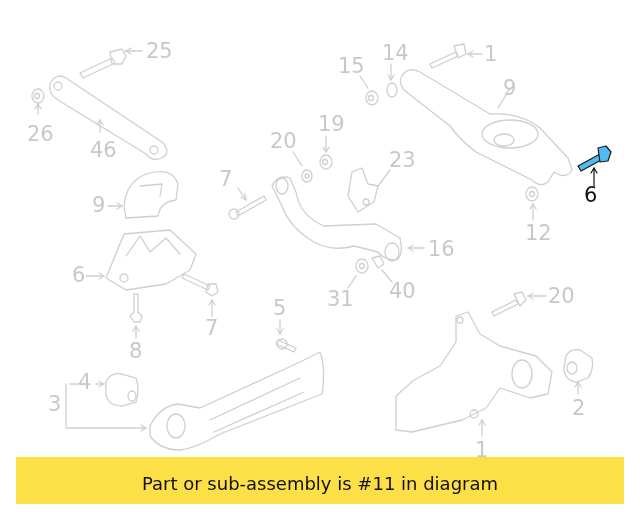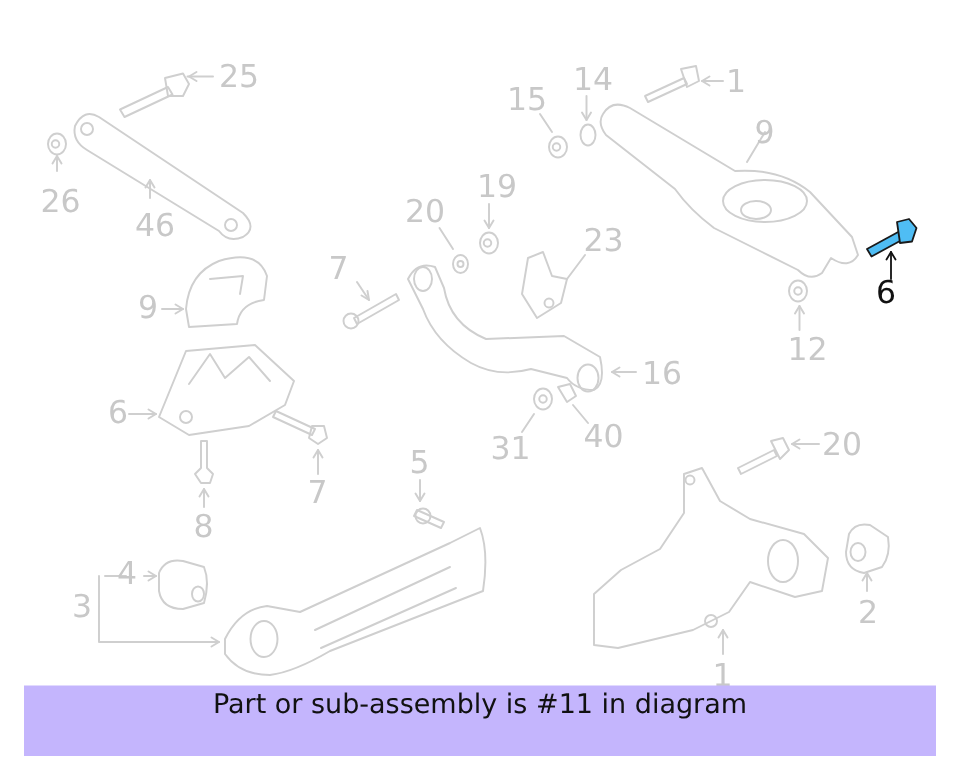--- a/index.html
+++ b/index.html
@@ -1,21 +1,21 @@
 <!DOCTYPE html>
 <html><head>
   <meta charset="utf-8">
   <style>
     html, body { margin:0; padding:0; background:#ffffff; }
     body { width:640px; height:512px; position:relative; overflow:hidden; font-family:"DejaVu Sans", sans-serif; }
     #diagram { position:absolute; left:0; top:16px; width:636px; height:450px; }
     .lbl { position:absolute; font-size:21px; color:#c8c8c8; line-height:1; white-space:nowrap; }
     .lbl.hl { color:#111111; }
-    #banner { position:absolute; left:16px; top:457px; width:608px; height:47px; background:#c4b5fd;
-      color:#111; text-align:center; font-size:18px; line-height:22px; padding-top:2px; box-sizing:border-box; }
+    #banner { position:absolute; left:16px; top:457px; width:608px; height:47px; background:#fde047;
+      color:#111; text-align:center; font-size:18px; line-height:22px; padding-top:16px; box-sizing:border-box; }
     #banner div { white-space:nowrap; }
   </style>
 </head>
 <body>
 
 <div id="diagram">
   <svg width="640" height="450" viewBox="0 0 640 450" fill="none" stroke="#cfcfcf" stroke-width="1.3" stroke-linejoin="round" stroke-linecap="round">
 
     <g>
       <path d="M80 57 L112 42 L115 47 L83 62 Z"></path>

